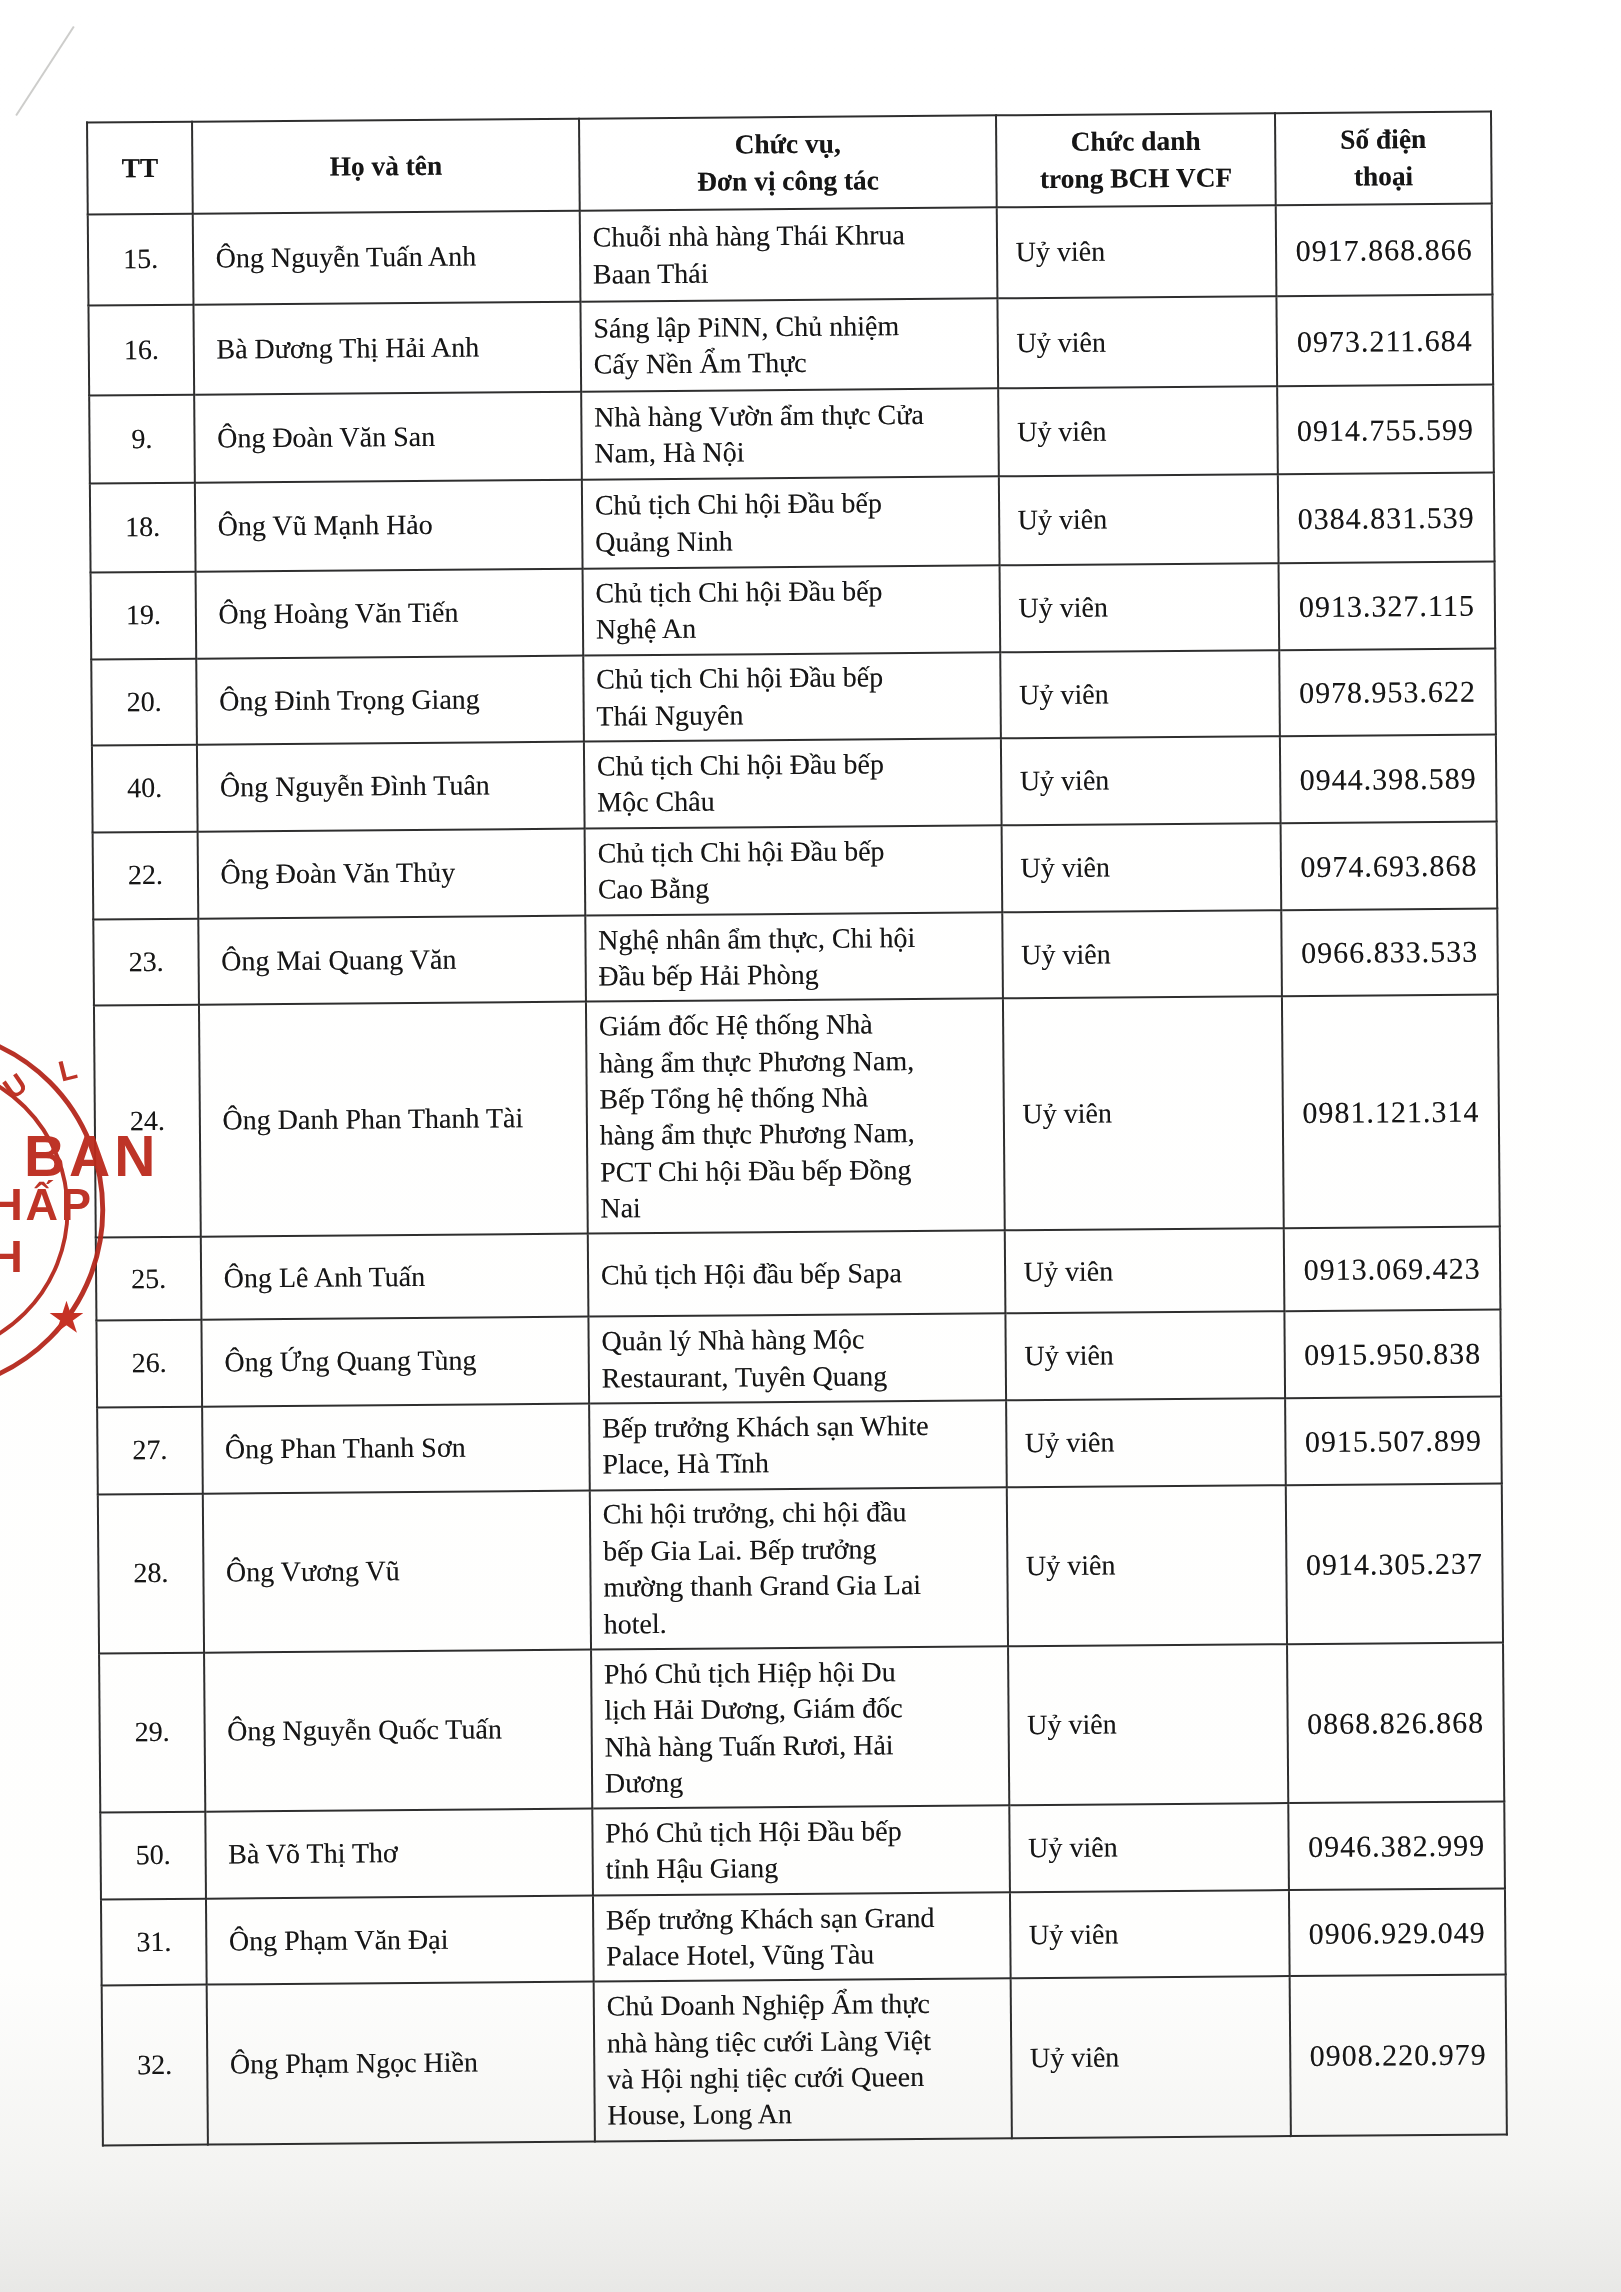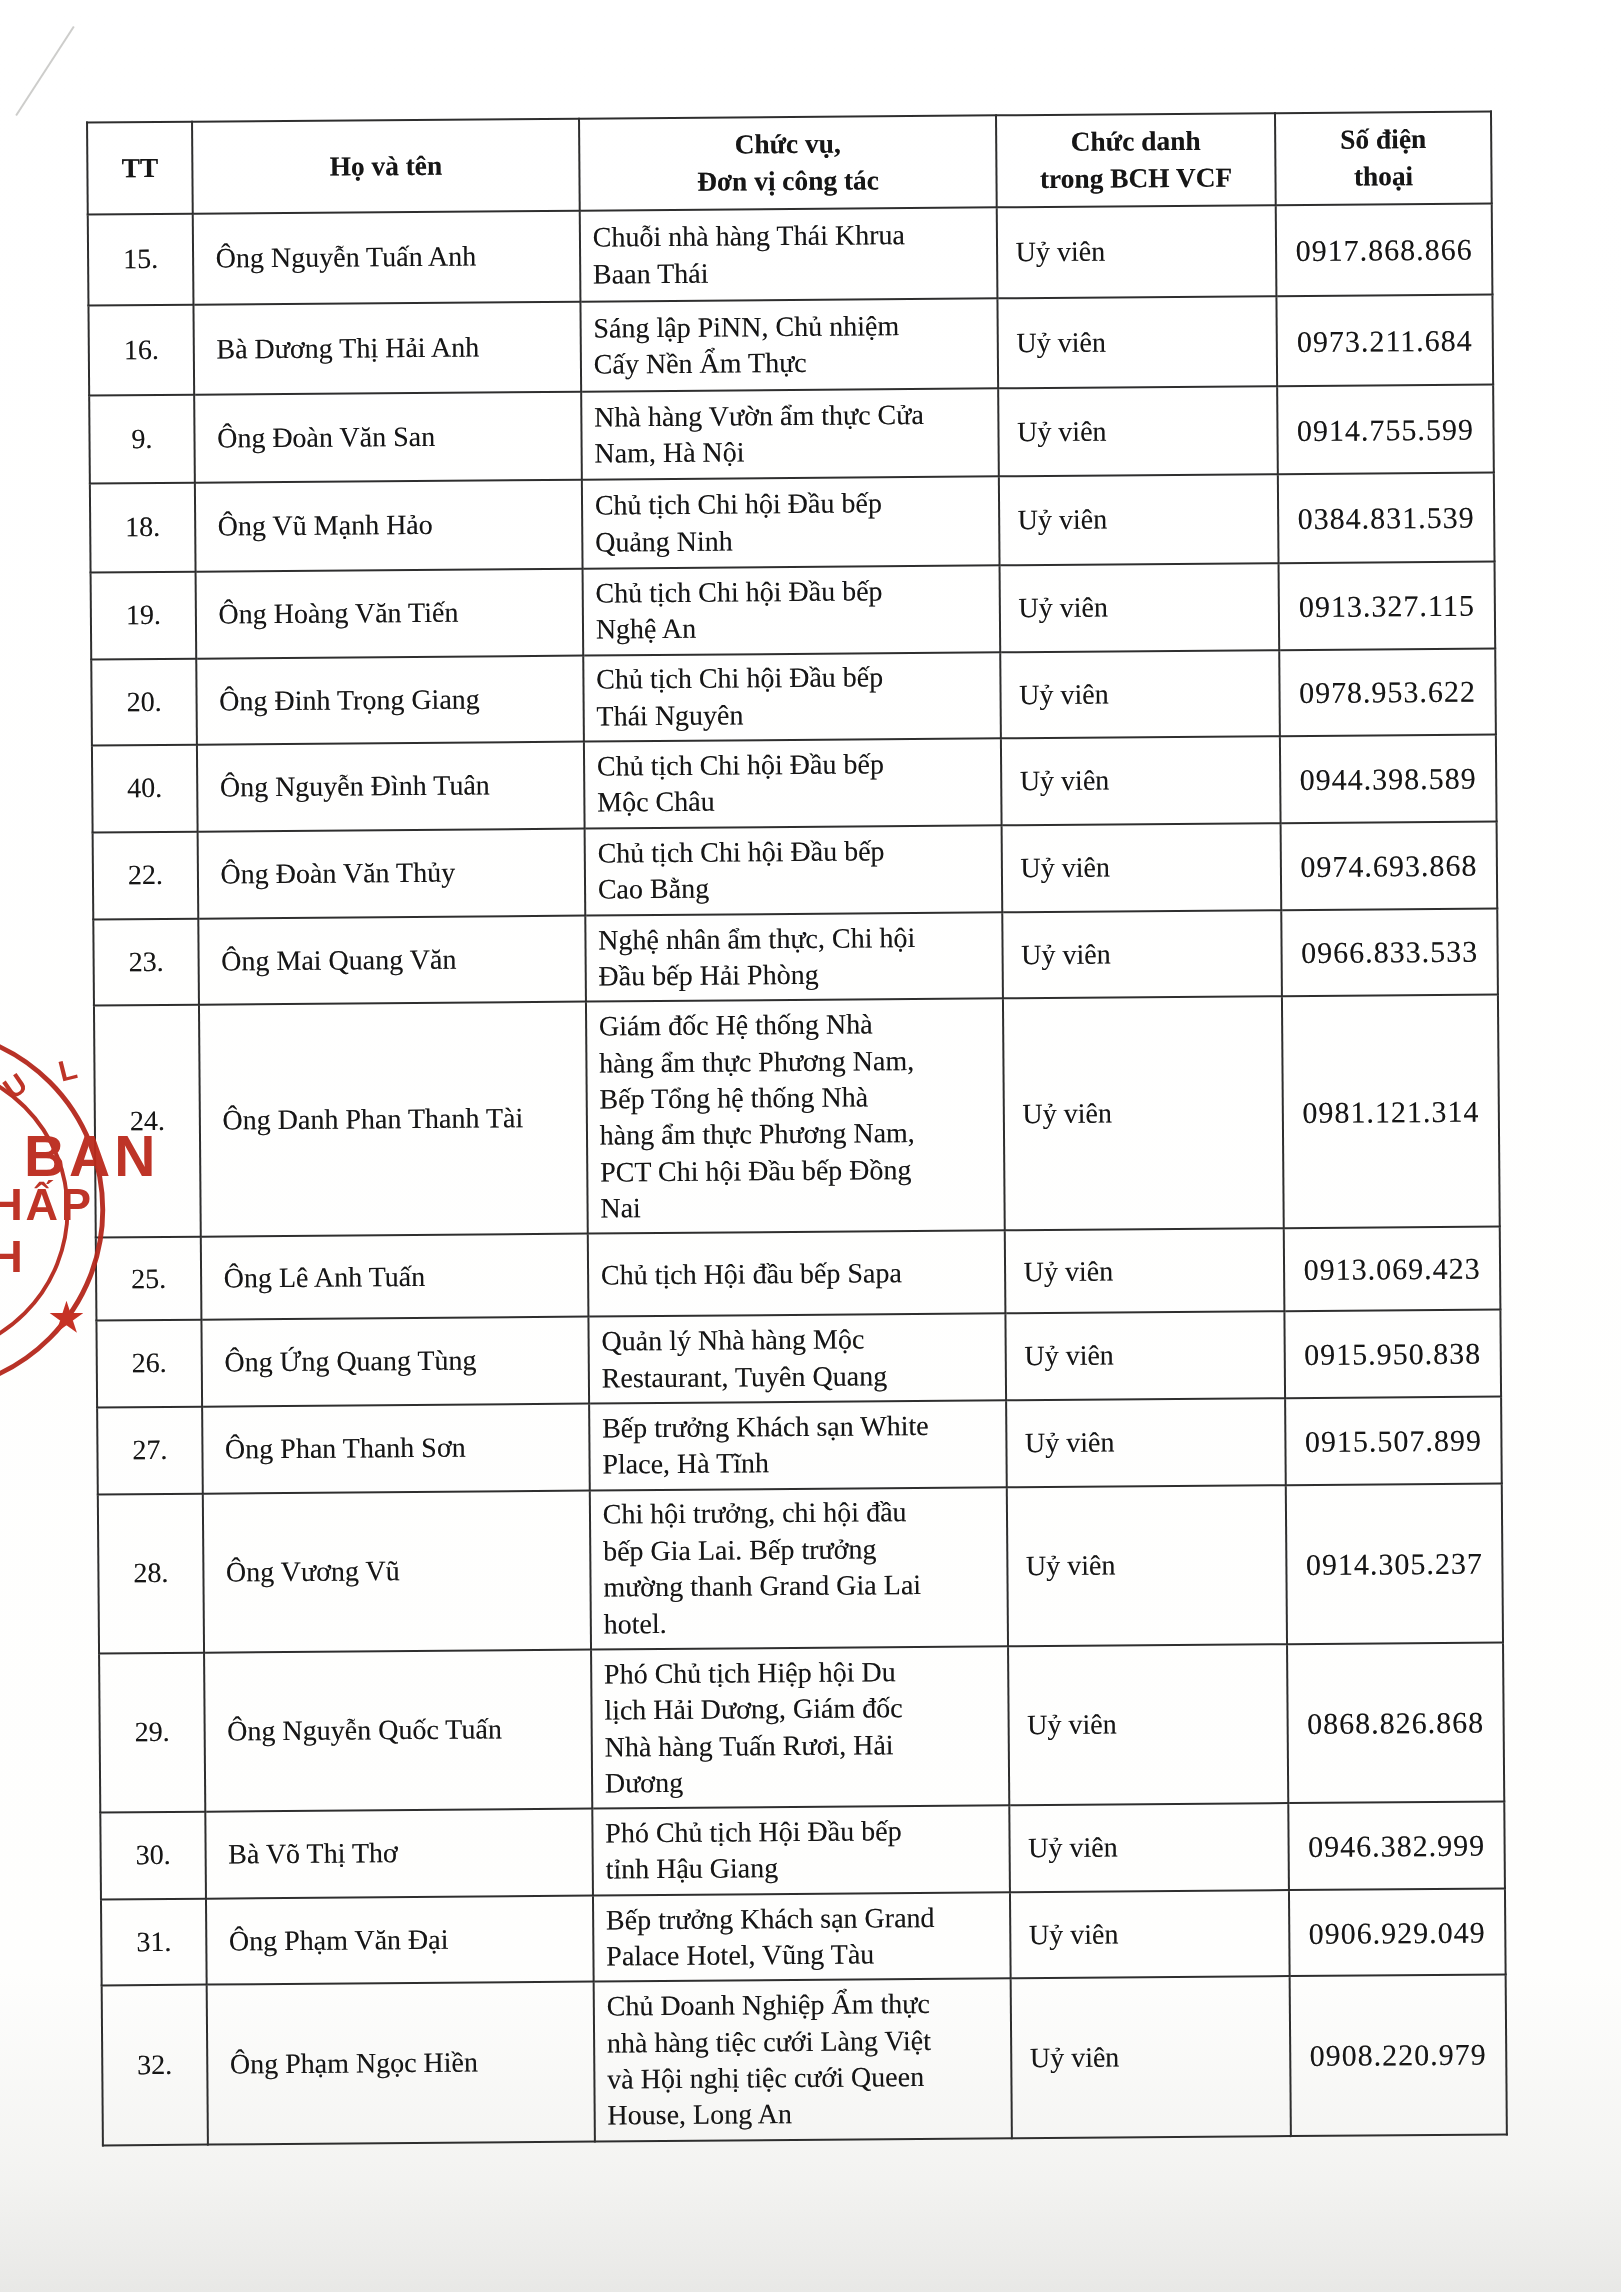--- a/index.html
+++ b/index.html
@@ -205,21 +205,21 @@
           <td class="cell-tt">29.</td>
           <td class="cell-name">Ông Nguyễn Quốc Tuấn</td>
           <td class="cell-position">Phó Chủ tịch Hiệp hội Du
 lịch Hải Dương, Giám đốc
 Nhà hàng Tuấn Rươi, Hải
 Dương</td>
           <td class="cell-title">Uỷ viên</td>
           <td class="cell-phone">0868.826.868</td>
         </tr>
         <tr style="height: 85px;">
-          <td class="cell-tt">30.</td>
+          <td class="cell-tt">50.</td>
           <td class="cell-name">Bà Võ Thị Thơ</td>
           <td class="cell-position">Phó Chủ tịch Hội Đầu bếp
 tỉnh Hậu Giang</td>
           <td class="cell-title">Uỷ viên</td>
           <td class="cell-phone">0946.382.999</td>
         </tr>
         <tr style="height: 86px;">
           <td class="cell-tt">31.</td>
           <td class="cell-name">Ông Phạm Văn Đại</td>
           <td class="cell-position">Bếp trưởng Khách sạn Grand

